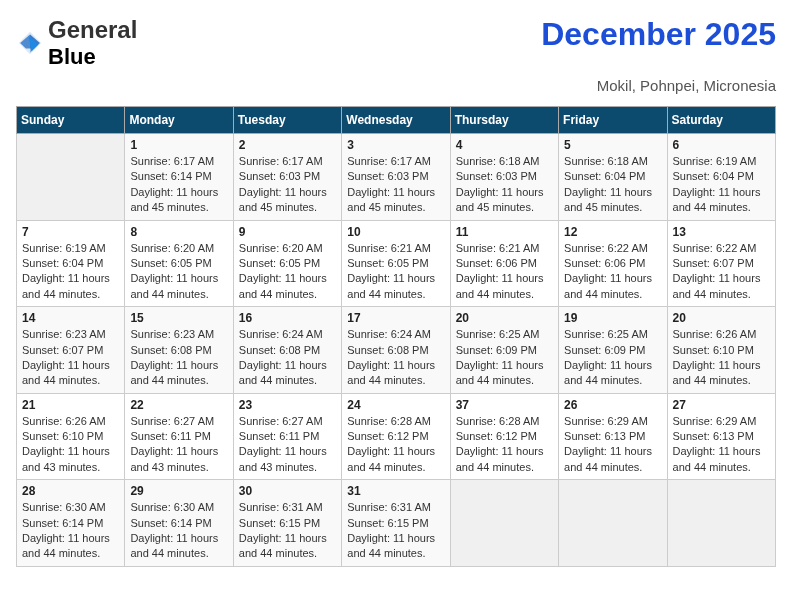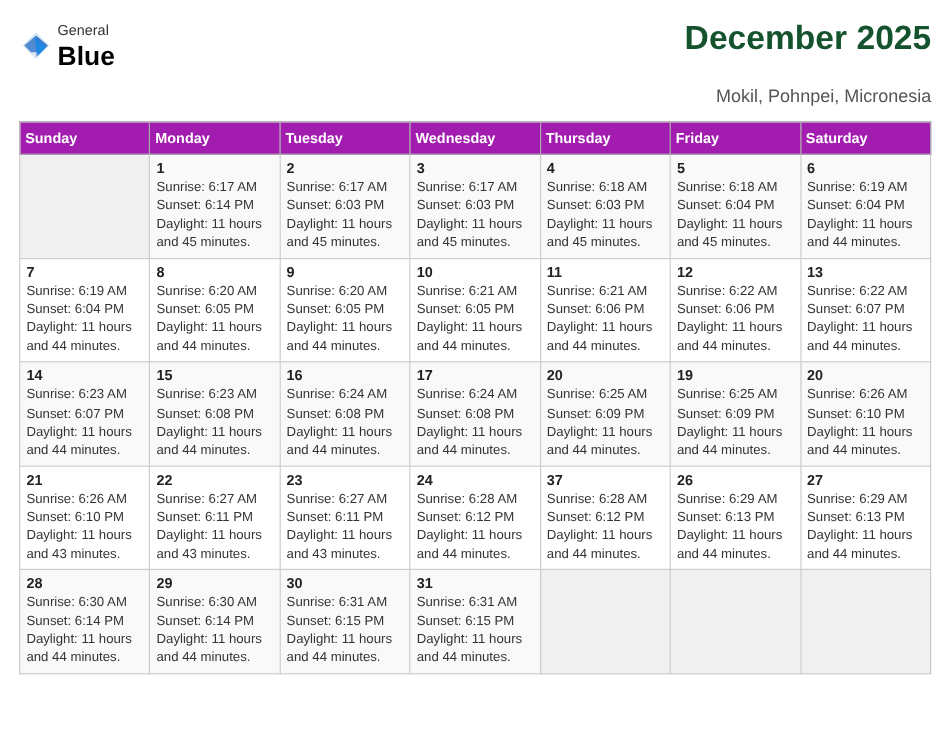--- a/index.html
+++ b/index.html
@@ -22,36 +22,36 @@
       gap: 4px;
     }
     .logo-icon {
       width: 28px;
       height: 28px;
     }
     .title-area {
       text-align: right;
     }
     .month-title {
-      font-size: 28px;
+      font-size: 32px;
       font-weight: bold;
-      color: #14532d;
+      color: #1d4ed8;
     }
     .location {
       font-size: 15px;
       color: #555;
       margin-top: 24px;
     }
     table {
       width: 100%;
       border-collapse: collapse;
       font-size: 11px;
     }
     thead tr th {
-      background-color: #a21caf;
+      background-color: #0c4a6e;
       color: #fff;
       padding: 6px 4px;
       text-align: left;
       font-size: 12px;
       font-weight: bold;
       border: 1px solid #aaa;
     }
     tbody tr td {
       border: 1px solid #ccc;
       vertical-align: top;
@@ -83,21 +83,21 @@
 
 <div class="header-area">
   <div class="logo">
     <svg class="logo-icon" viewBox="0 0 40 40" xmlns="http://www.w3.org/2000/svg">
       <polygon points="20,4 36,20 20,36 4,20" fill="#1565c0" opacity="0.15"></polygon>
       <polygon points="20,8 34,20 20,34" fill="#1565c0" opacity="0.4"></polygon>
       <polygon points="20,8 34,20 26,28 14,28 6,20" fill="#1565c0" opacity="0.7"></polygon>
       <polygon points="18,10 32,22 22,32" fill="#1e88e5"></polygon>
     </svg>
     <div>
-      <span style="font-size:12px;font-weight:normal;color:#333;">General</span><br>
+      <span style="font-size:24px;font-weight:bold;color:#333;">General</span><br>
       <span style="font-size:22px;font-weight:bold;color:#000000;">Blue</span>
     </div>
   </div>
   <div class="title-area">
     <div class="month-title">December 2025</div>
     <div class="location">Mokil, Pohnpei, Micronesia</div>
   </div>
 </div>
 
 <table>

